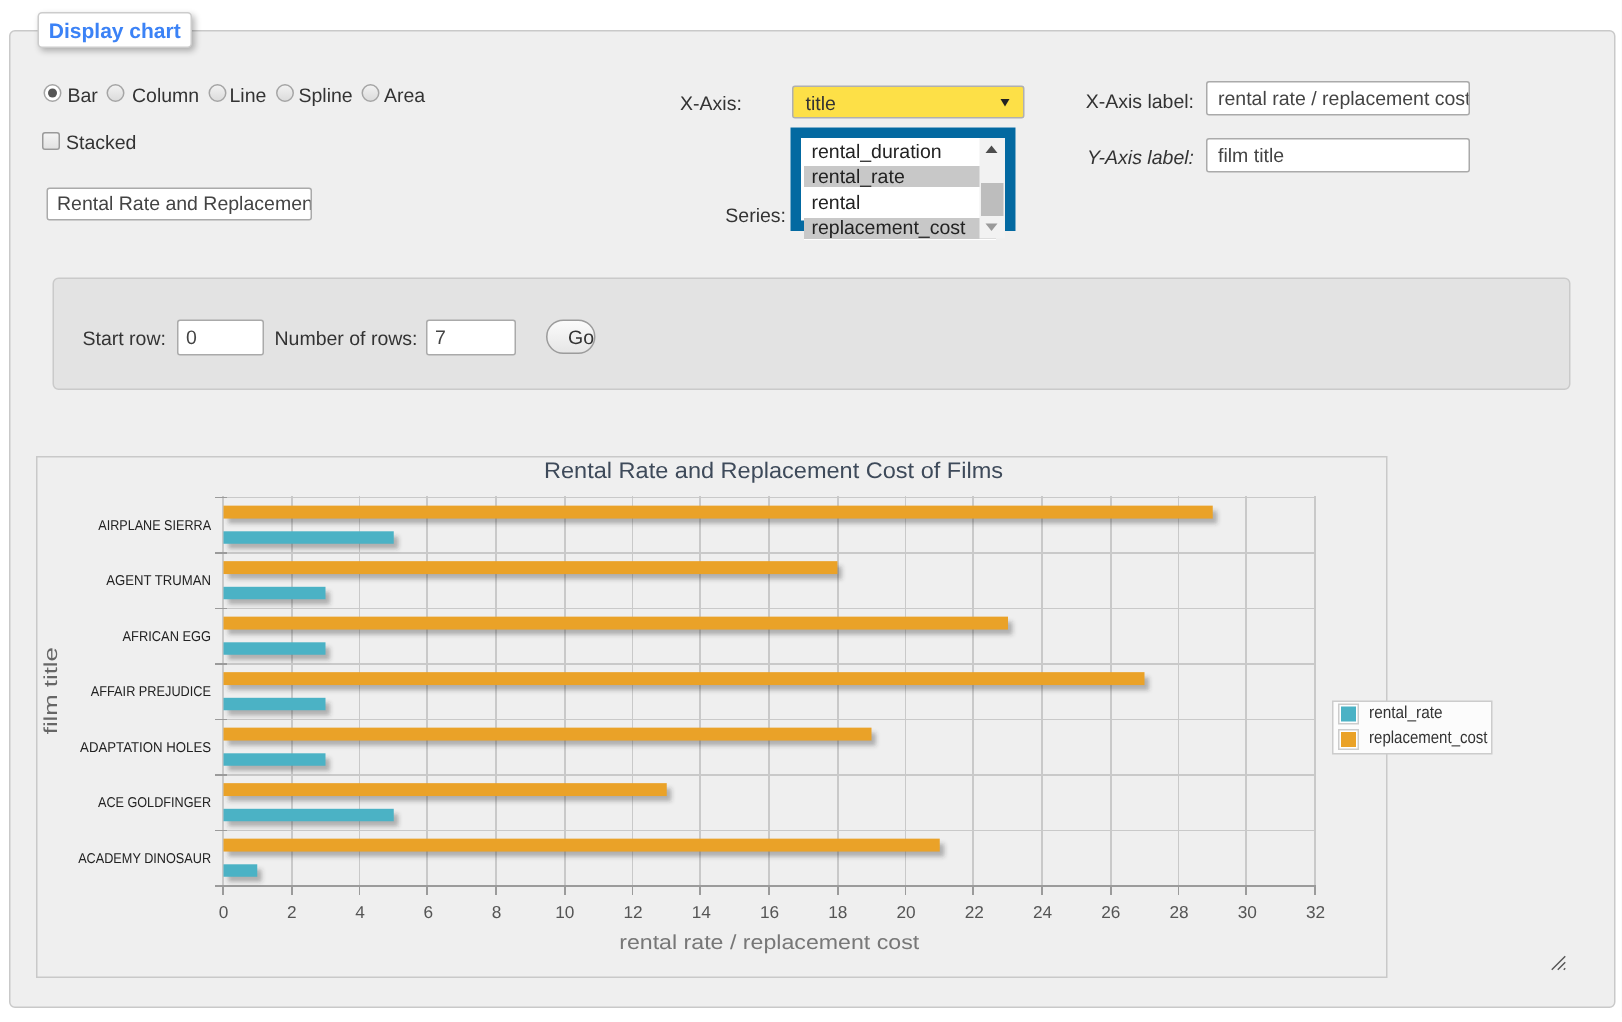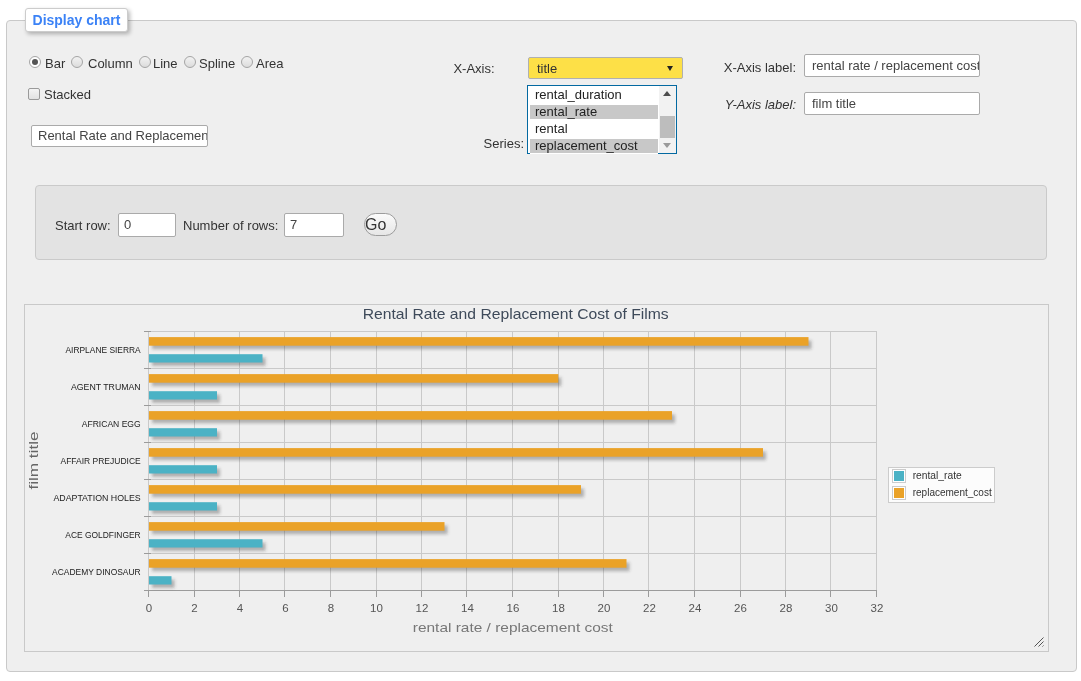--- a/index.html
+++ b/index.html
@@ -8,30 +8,30 @@
 #fs { position:absolute; left:6px; top:20px; width:1071px; height:652px; background:#efefef; border:1px solid #c9c9c9; border-radius:4px; }
 #lg { position:absolute; left:25px; top:8px; width:103px; height:24px; background:#fff; border:1px solid #ccc; border-radius:3px; box-shadow:2px 2px 4px rgba(0,0,0,0.28); font-weight:bold; font-size:14px; color:#3b82f6; text-align:center; line-height:22px; z-index:5; }
 .t { position:absolute; font-size:13px; color:#333; white-space:nowrap; }
 .radio { position:absolute; width:12px; height:12px; border-radius:50%; border:1px solid #a5a5a5; background:linear-gradient(#f2f2f2,#dcdcdc); }
 .radio.sel { background:#fff; }
 .radio.sel:after { content:""; position:absolute; left:2px; top:2px; width:6px; height:6px; border-radius:50%; background:#555; }
 .cb { position:absolute; width:12px; height:12px; border:1px solid #9a9a9a; border-radius:2px; background:linear-gradient(#f4f4f4,#e2e2e2); }
 .inp { position:absolute; background:#fff; border:1px solid #aaa; border-radius:2px; font-size:13px; color:#444; white-space:nowrap; overflow:hidden; }
 #selbox { position:absolute; left:528px; top:57px; width:155px; height:22px; background:#fde047; border:1px solid #b0b0b0; border-radius:2px; }
 #selbox .arrow { position:absolute; right:9px; top:8px; width:0; height:0; border-left:3.5px solid transparent; border-right:3.5px solid transparent; border-top:5px solid #222; }
-#list { position:absolute; left:527px; top:85px; width:150px; height:69px; background:#fff; border:1px solid #0369a1; }
+#list { position:absolute; left:527px; top:85px; width:150px; height:69px; background:#fff; border:7px solid #0369a1; }
 .opt { position:absolute; left:0; width:131px; height:17px; font-size:13px; color:#222; line-height:17px; padding-left:7px; white-space:nowrap; }
 .opt.sel { background:linear-gradient(#fff 0, #fff 2px, #c8c8c8 2px, #c8c8c8 16px, #fff 16px); margin-left:2px; width:128px; padding-left:5px; }
 #sbar { position:absolute; right:0; top:0; width:17px; height:67px; background:#f2f2f2; }
 #sbar .th { position:absolute; left:1px; top:30px; width:15px; height:22px; background:#bdbdbd; }
 #sbar .up { position:absolute; left:4px; top:5px; width:0; height:0; border-left:4.5px solid transparent; border-right:4.5px solid transparent; border-bottom:5px solid #4d4d4d; }
 #sbar .dn { position:absolute; left:4px; bottom:5px; width:0; height:0; border-left:4.5px solid transparent; border-right:4.5px solid transparent; border-top:5px solid #9a9a9a; }
 #panel { position:absolute; left:35px; top:185px; width:1012px; height:75px; background:#e3e3e3; border:1px solid #cacaca; border-radius:4px; }
-#go { position:absolute; left:364px; top:213px; width:33px; height:23px; border:1px solid #9c9c9c; border-radius:11.5px; background:linear-gradient(#fbfbfb,#e6e6e6); font-size:16px; color:#333; text-align:left; line-height:21px; }
-#chart { position:absolute; left:24px; top:304px; width:1025px; height:348px; border:1px solid #c9c9c9; }
+#go { position:absolute; left:364px; top:213px; width:33px; height:23px; border:1px solid #9c9c9c; border-radius:11.5px; background:linear-gradient(#fbfbfb,#e6e6e6); font-size:13px; color:#333; text-align:right; line-height:21px; }
+#chart { position:absolute; left:24px; top:304px; width:901px; height:348px; border:1px solid #c9c9c9; }
 </style>
 </head>
 <body>
 <div id="fs"></div>
 <div id="lg">Display chart</div>
 
 <div class="radio sel" style="left:29px;top:56px;"></div>
 <div class="t" style="left:45px;top:56px;">Bar</div>
 <div class="radio" style="left:71px;top:56px;"></div>
 <div class="t" style="left:88px;top:56px;">Column</div>

